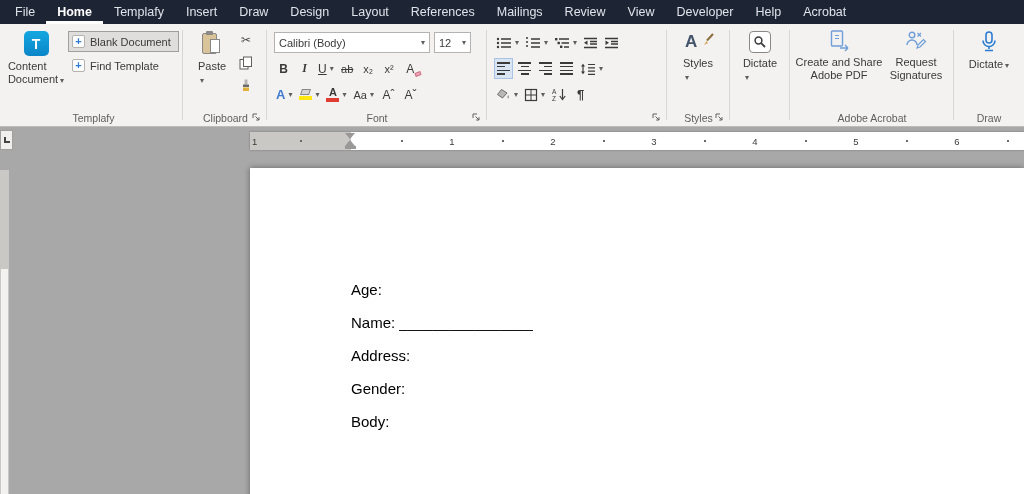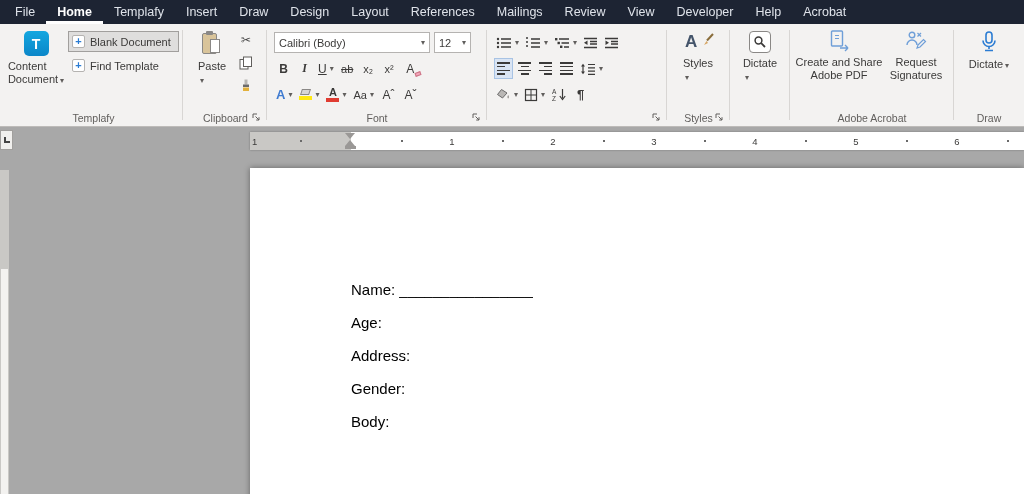--- a/index.html
+++ b/index.html
@@ -470,20 +470,20 @@
     <i class="ind-first"></i>
     <i class="ind-hang"></i>
     <i class="ind-box"></i>
   </div>
 
   <div class="vruler">
       <i></i>
     </div>
 
   <div class="page">
+    <p>Age:</p>
     <p>Name: ________________</p>
-    <p>Age:</p>
     <p>Address:</p>
     <p>Gender:</p>
     <p>Body:</p>
   </div>
 
 </div>
 
 </body></html>

